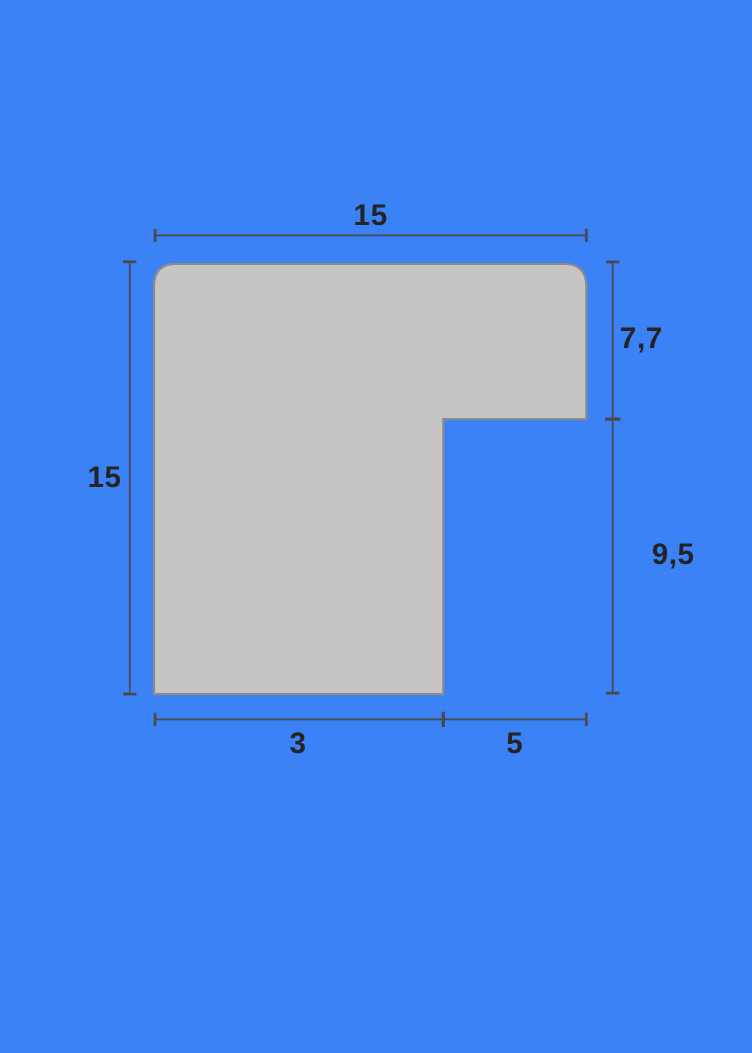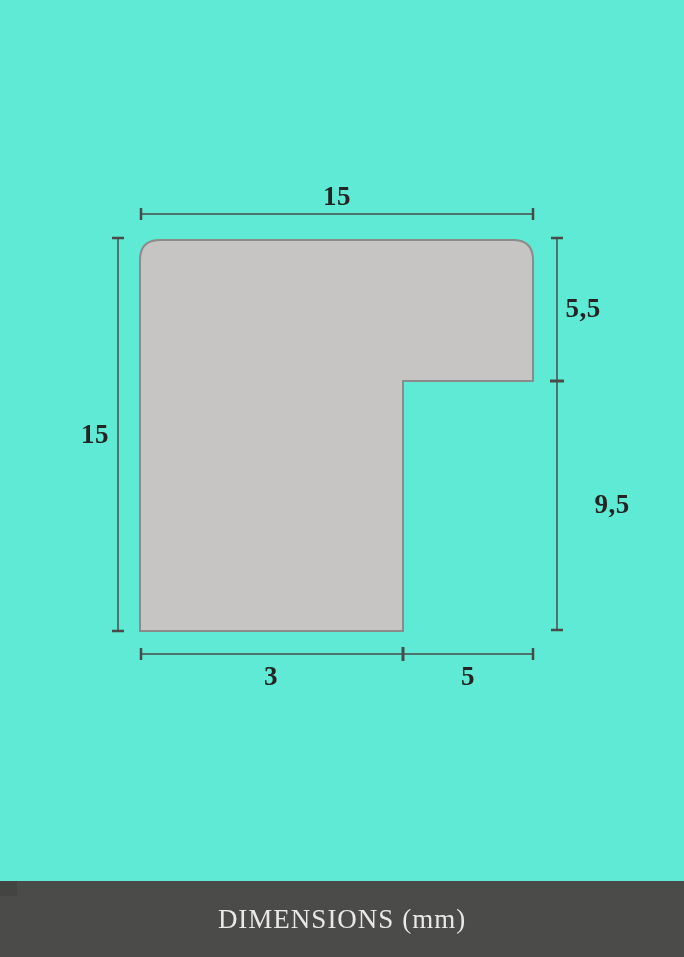--- a/index.html
+++ b/index.html
@@ -3,23 +3,23 @@
 <meta charset="utf-8">
 <style>
   html, body {
     margin: 0;
     padding: 0;
   }
   #stage {
     position: relative;
     width: 684px;
     height: 957px;
-    background: #5eead4;
+    background: #3b82f6;
     overflow: hidden;
-    font-family: Liberation Serif, serif;
+    font-family: Liberation Sans, sans-serif;
   }
   #diagram-svg {
     position: absolute;
     left: 0;
     top: 0;
   }
   .dim-label {
     position: absolute;
     transform: translate(-50%, -50%);
     font-size: 27px;
@@ -97,26 +97,22 @@
       <line x1="141" y1="648" x2="141" y2="660" stroke-width="2.5"></line>
       <line x1="403" y1="647" x2="403" y2="661" stroke-width="3"></line>
       <line x1="533" y1="648" x2="533" y2="660" stroke-width="2.5"></line>
     </g>
   </svg>
 
   <div class="dim-label" style="left:337px; top:196px;">15</div>
 
   <div class="dim-label" style="left:95px; top:434px;">15</div>
 
-  <div class="dim-label" style="left:583px; top:308px;">5,5</div>
+  <div class="dim-label" style="left:583px; top:308px;">7,7</div>
 
   <div class="dim-label" style="left:583px; top:504px;margin-left:29px;">9,5</div>
 
   <div class="dim-label" style="left:271px; top:676px;">3</div>
 
   <div class="dim-label" style="left:468px; top:676px;">5</div>
 
-  <div id="footer-bar">
-    <div id="footer-corner-shade"></div>
-    <div id="footer-label">DIMENSIONS (mm)</div>
-  </div>
 
 </div>
 
 </body></html>

